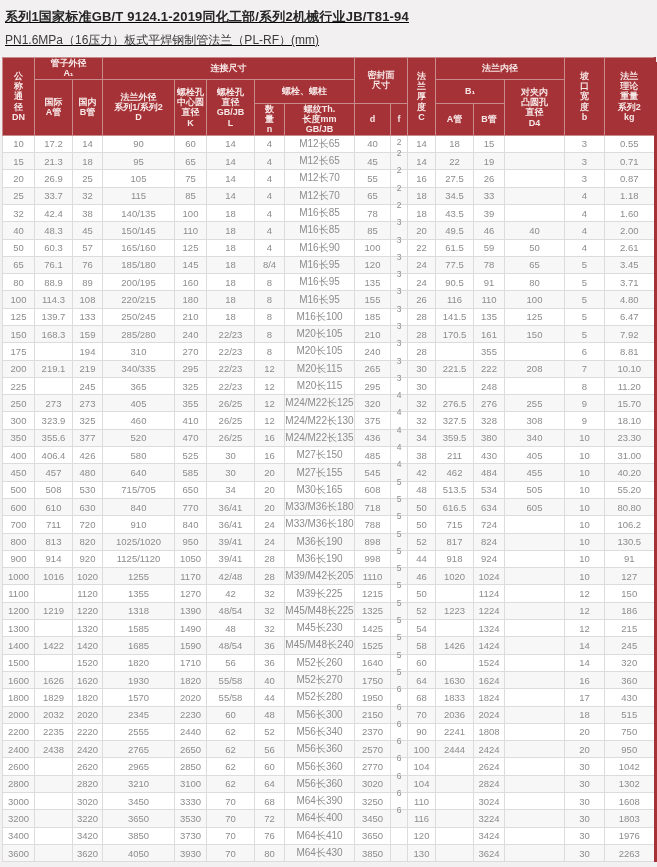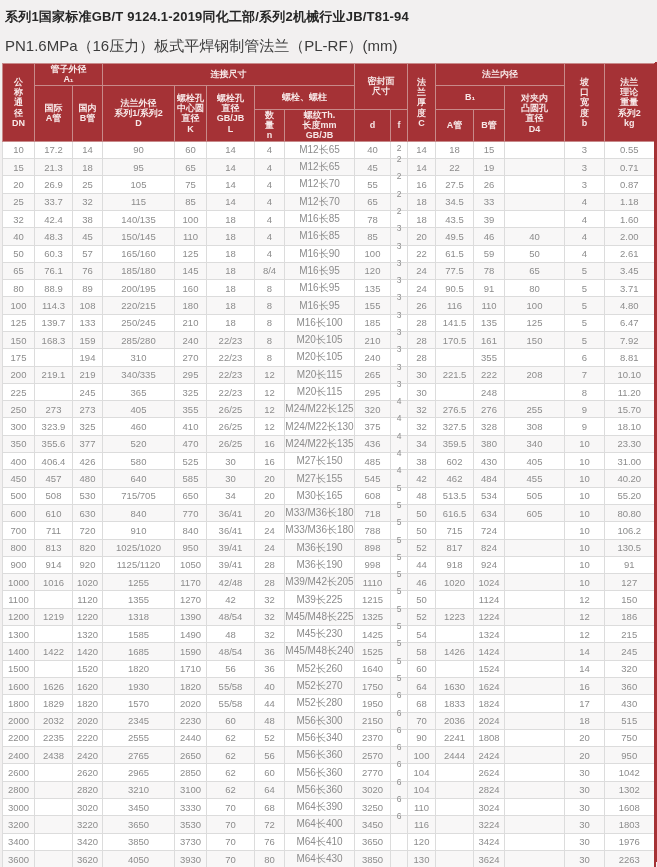--- a/index.html
+++ b/index.html
@@ -2,27 +2,27 @@
 <html><head>
 <meta charset="utf-8">
 <style>
   html,body{margin:0;padding:0;}
   body{
     width:657px;height:867px;overflow:hidden;
     background:#f2f0f0;
     font-family:"Liberation Sans","DejaVu Sans",sans-serif;
     position:relative;
   }
-  .titlebar{padding:7px 6px 0 5px;}
+  .titlebar{padding:7px 6px 0 5px;text-decoration:underline;}
   .page-title{
     font-size:13px;font-weight:bold;color:#262626;line-height:19px;
     letter-spacing:.2px;
   }
   .page-subtitle{
-    font-size:15px;color:#3c3c3c;line-height:16px;margin-top:12px;
+    font-size:12px;color:#3c3c3c;line-height:16px;margin-top:6px;
   }
   table.spec{
     border-collapse:collapse;table-layout:fixed;
     width:653px;margin:9px 0 0 2px;
     border:1px solid #c9c9c9;
     border-right:2px solid #a53236;
     background:#ffffff;
   }
   thead th{
     background:#a53236;color:#f7e7e7;
@@ -474,21 +474,21 @@
         <td>406.4</td>
         <td>426</td>
         <td>580</td>
         <td>525</td>
         <td>30</td>
         <td>16</td>
         <td class="bolt">M27长150</td>
         <td>485</td>
         <td class="f-cell"><span class="straddle">4</span></td>
         <td>38</td>
-        <td>602</td>
+        <td>211</td>
         <td>430</td>
         <td>405</td>
         <td>10</td>
         <td>31.00</td>
       </tr>
       <tr>
         <td>450</td>
         <td>457</td>
         <td>480</td>
         <td>640</td>

